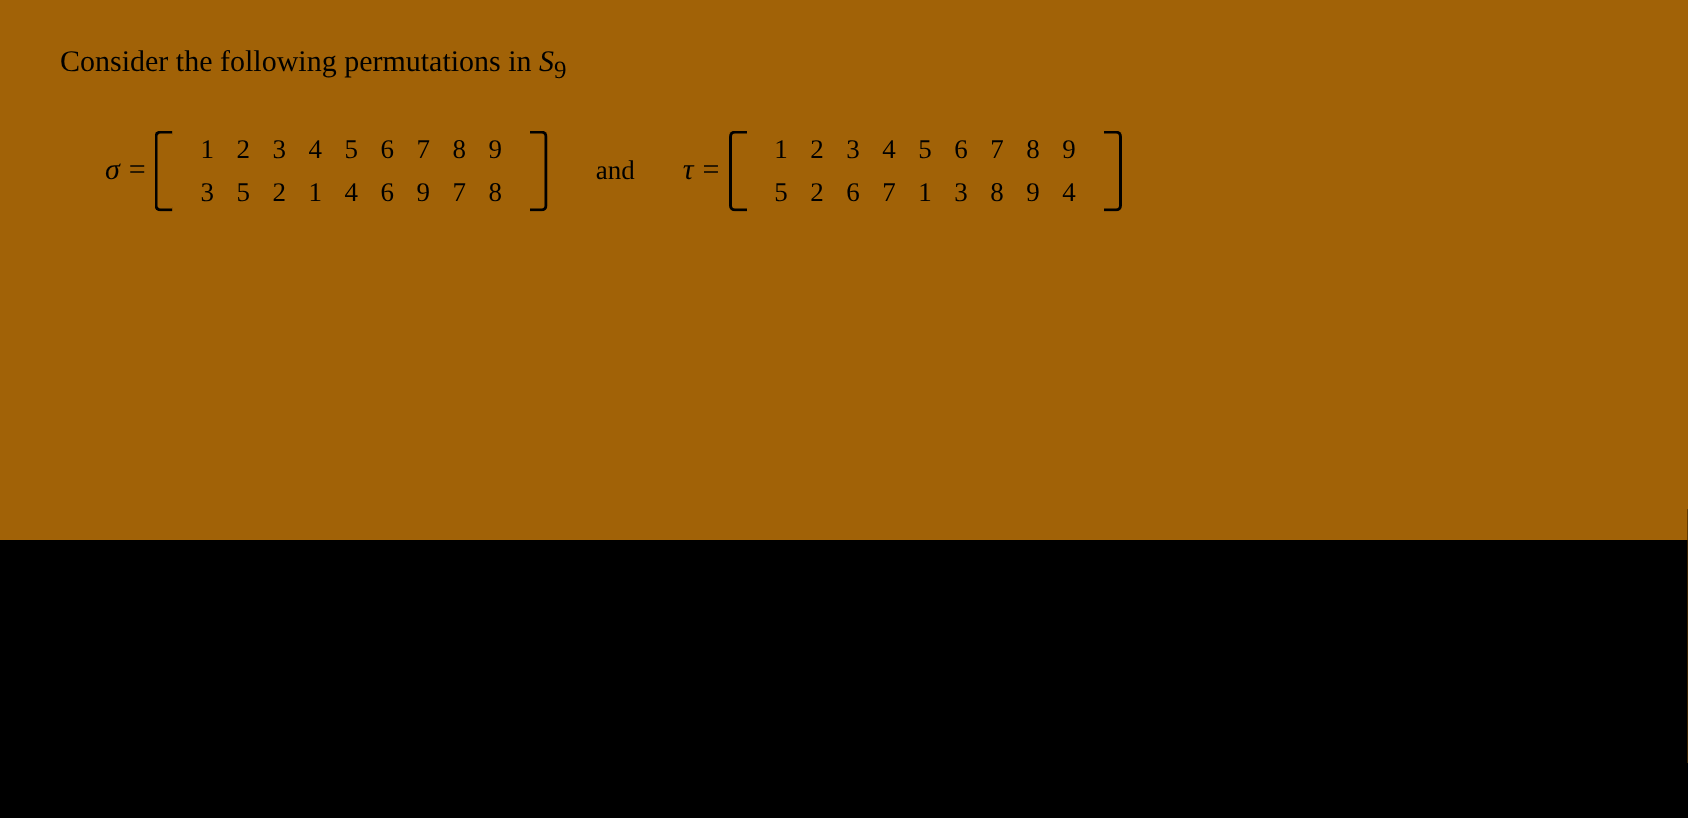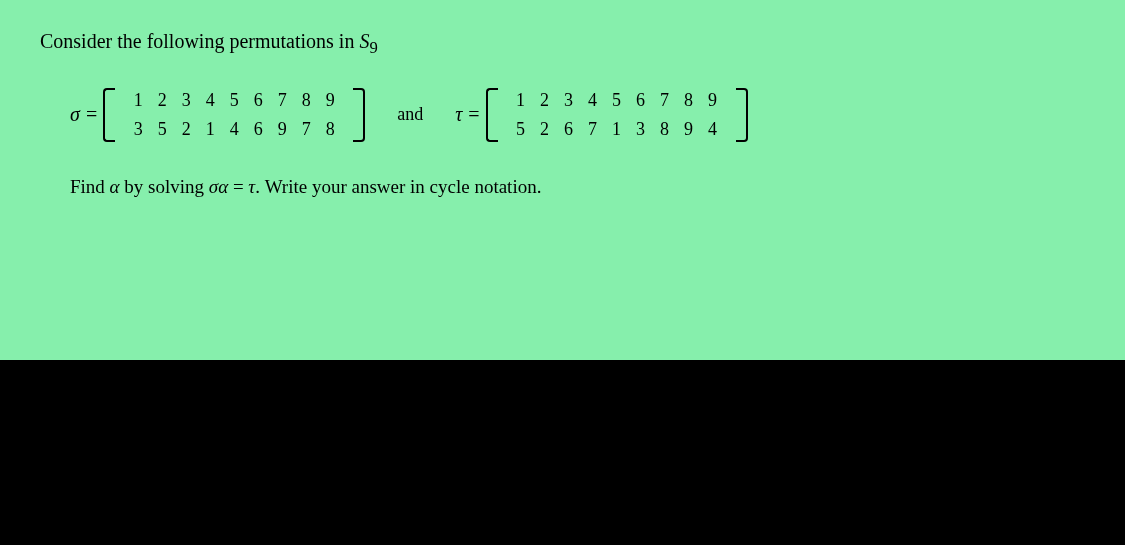--- a/index.html
+++ b/index.html
@@ -7,21 +7,21 @@
     body {
       width: 1125px;
       height: 545px;
       background: #000;
       display: flex;
       flex-direction: column;
       align-items: stretch;
     }
 
     .main-content {
-      background: #86efac;
+      background: #a16207;
       margin: 0;
       padding: 30px 40px 30px 40px;
       flex: 0 0 auto;
       min-height: 360px;
     }
 
     .title-line {
       font-family: "Times New Roman", Times, serif;
       font-size: 20px;
       margin-bottom: 28px;
@@ -191,19 +191,16 @@
           <span class="matrix-cell">8</span>
           <span class="matrix-cell">9</span>
           <span class="matrix-cell">4</span>
         </div>
       </div>
       <div class="bracket-right"></div>
     </div>
 
   </div>
 
-  <div class="question-line">
-    Find <em>α</em> by solving <em>σα</em> = <em>τ</em>. Write your answer in cycle notation.
-  </div>
 
 </div>
 
 <div class="bottom-black"></div>
 
 </body></html>

